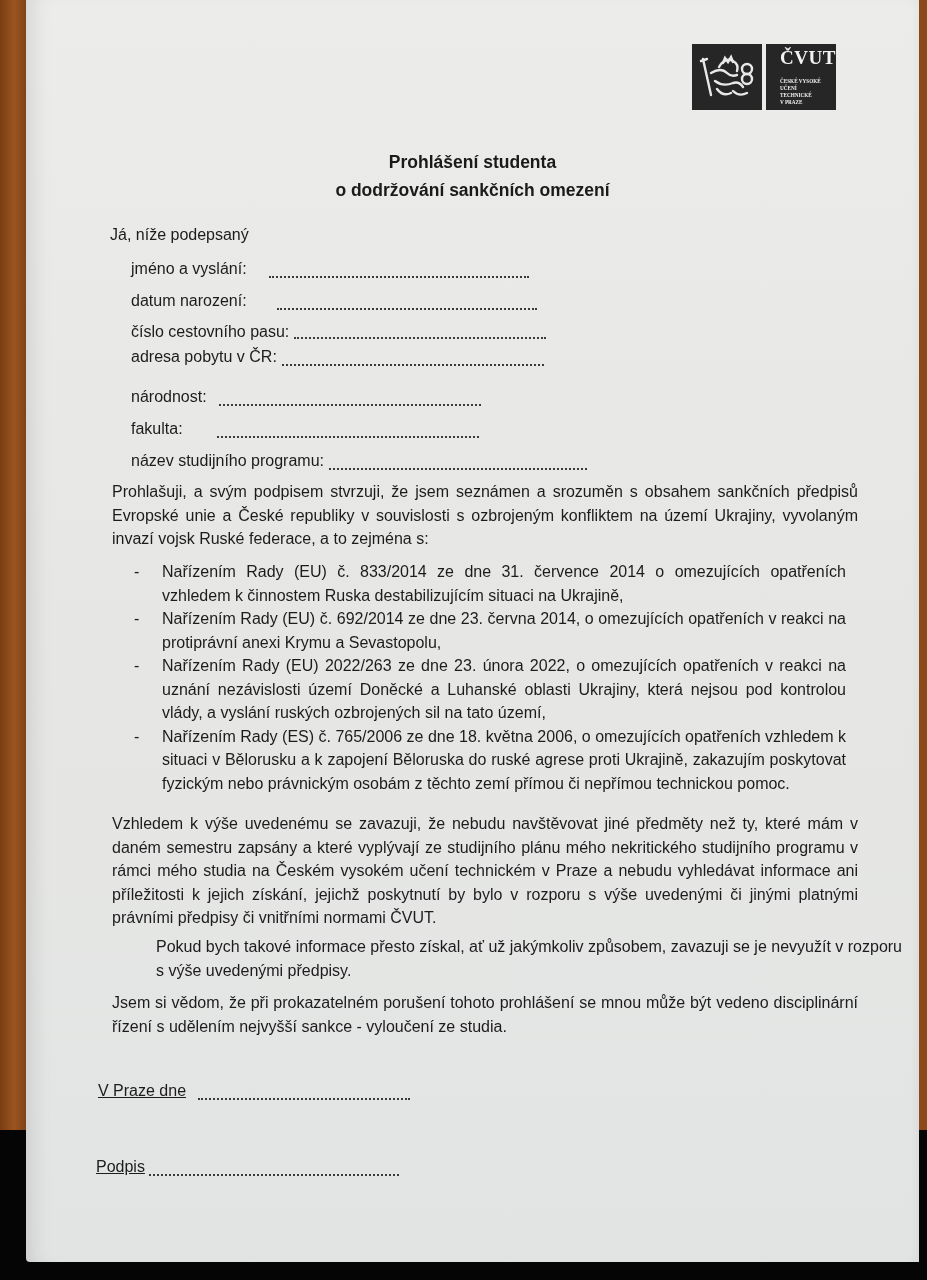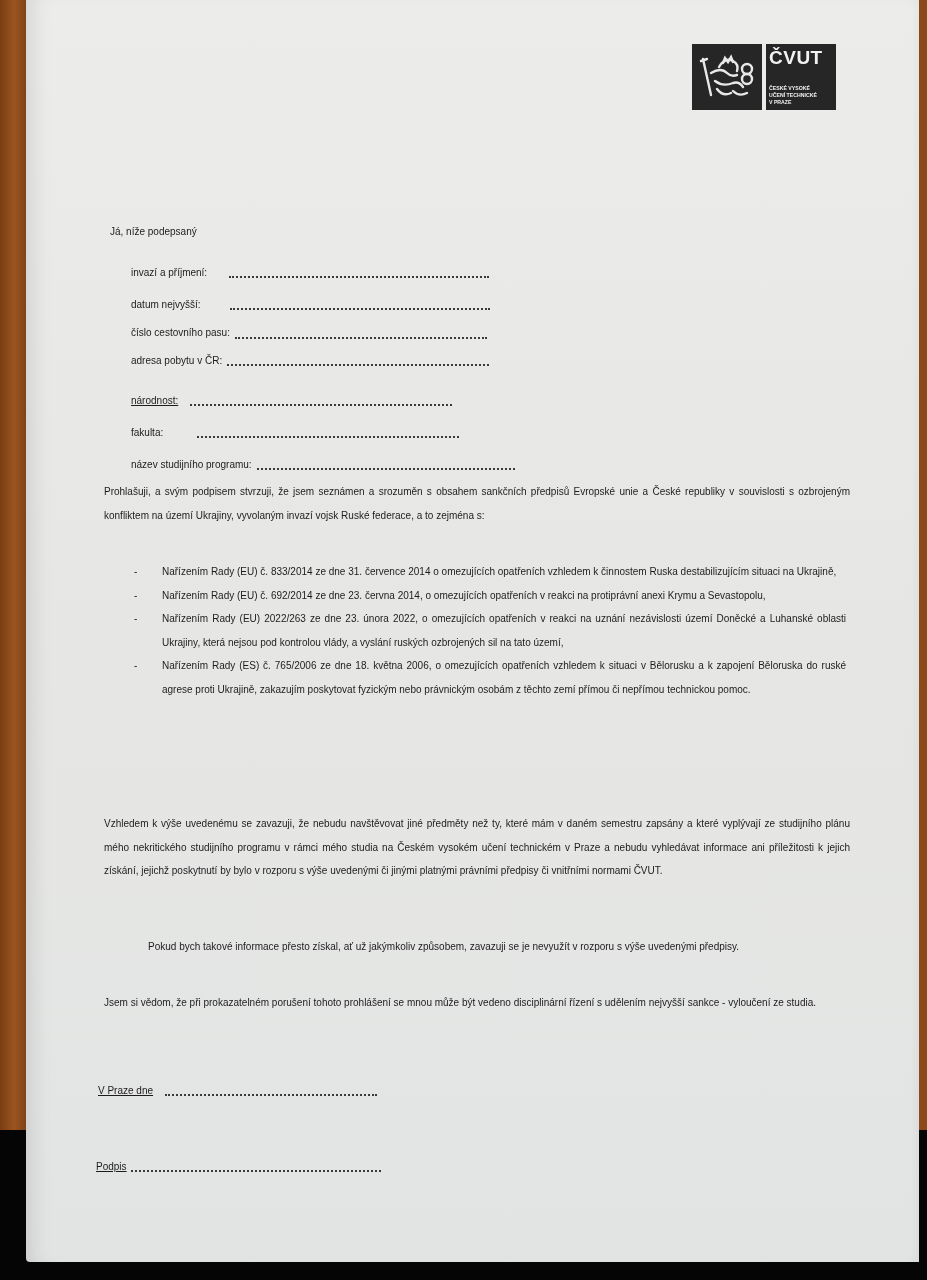--- a/index.html
+++ b/index.html
@@ -18,37 +18,37 @@
     box-shadow: inset 18px 0 22px -14px rgba(0,0,0,0.12), inset -8px 0 12px -8px rgba(0,0,0,0.06);
     border-bottom-left-radius: 4px;
   }
   .logo {
     position: absolute; left: 666px; top: 44px; height: 66px; display: flex; gap: 4px;
   }
   .logo-lion {
     width: 70px; height: 66px; background: #262626; display: flex; align-items: center; justify-content: center;
   }
   .logo-text {
-    width: 70px; height: 66px; background: #262626; color: #f2f2f2; padding: 4px 3px; box-sizing: border-box;
-    display: flex; flex-direction: column; justify-content: space-between;
+    width: 70px; height: 66px; background: #262626; color: #f2f2f2; padding: 4px 14px; box-sizing: border-box;
+    display: flex; flex-direction: column; justify-content: space-between; font-family: Liberation Serif, serif;
   }
   .logo-word { font-weight: bold; font-size: 19px; letter-spacing: 0.5px; line-height: 20px; }
   .logo-sub { font-size: 5.2px; font-weight: bold; line-height: 7px; text-transform: uppercase; }
   .title {
     position: absolute; left: 0; width: 893px; top: 148px; text-align: center;
     font-weight: bold; font-size: 17.5px; line-height: 28px; color: #1a1a1a;
   }
-  .text { color: #1c1c1c; font-size: 10px; }
+  .text { color: #1c1c1c; font-size: 16px; }
   .intro { position: absolute; left: 84px; top: 226px; }
   .fields { position: absolute; left: 105px; top: 258px; }
   .field { position: absolute; white-space: nowrap; height: 20px; display: flex; align-items: flex-end; }
   .dots {
     display: inline-block; height: 12px; border-bottom: 2px dotted #3a3a3a; margin-left: 5px;
   }
-  .para { position: absolute; left: 78px; width: 746px; line-height: 23.5px; text-align: justify; }
+  .para { position: absolute; left: 86px; width: 746px; line-height: 23.5px; text-align: justify; }
   .bullets { position: absolute; left: 108px; top: 560px; width: 712px; }
   .bullet { position: relative; padding-left: 28px; line-height: 23.5px; text-align: justify; }
   .bullet .dash { position: absolute; left: 0; top: 0; }
   .sig { position: absolute; white-space: nowrap; display: flex; align-items: flex-end; text-decoration: underline; }
 </style>
 </head>
 <body>
 
 <div class="bottom-dark"></div>
 
@@ -74,41 +74,45 @@
     <div class="logo-text">
       <div class="logo-word">ČVUT</div>
       <div class="logo-sub">
         <div>České vysoké</div>
         <div>učení technické</div>
         <div>v Praze</div>
       </div>
     </div>
   </div>
 
+  <div class="title">
+    <div>Prohlášení studenta</div>
+    <div>o dodržování sankčních omezení</div>
+  </div>
 
   <div class="intro text">Já, níže podepsaný</div>
 
   <div class="fields text">
     <div class="field" style="top:0px;">
-      <span>invazí a příjmení:</span>
+      <span>jméno a vyslání:</span>
       <span class="dots" style="margin-left:22px;width:260px;"></span>
     </div>
     <div class="field" style="top:32px;">
-      <span>datum nejvyšší:</span>
+      <span>datum narození:</span>
       <span class="dots" style="margin-left:30px;width:260px;"></span>
     </div>
     <div class="field" style="top:64px;align-items:center;">
       <span>číslo cestovního pasu:</span>
       <span class="dots" style="width:252px;"></span>
     </div>
     <div class="field" style="top:88px;">
       <span>adresa pobytu v ČR:</span>
       <span class="dots" style="width:262px;"></span>
     </div>
-    <div class="field" style="top:128px;text-decoration:underline;">
+    <div class="field" style="top:128px;">
       <span>národnost:</span>
       <span class="dots" style="margin-left:12px;width:262px;"></span>
     </div>
     <div class="field" style="top:160px;">
       <span>fakulta:</span>
       <span class="dots" style="margin-left:34px;width:262px;"></span>
     </div>
     <div class="field" style="top:192px;">
       <span>název studijního programu:</span>
       <span class="dots" style="width:258px;"></span>

